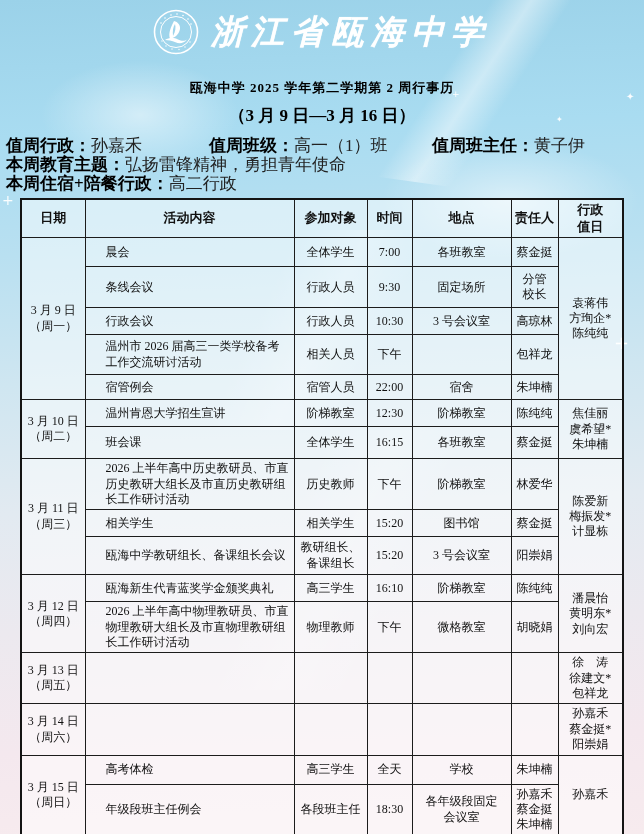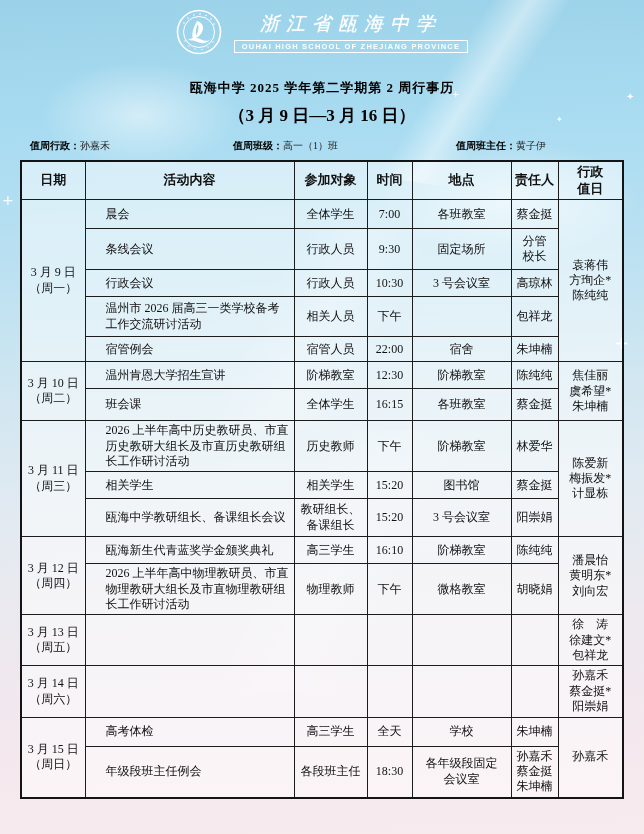--- a/index.html
+++ b/index.html
@@ -26,34 +26,34 @@
   .sp4 { left:556px; top:116px; font-size:8px; }
   .sp5 { left:626px; top:92px; font-size:10px; }
 
   .content { position:relative; z-index:1; }
 
   
   .logo-row { display:flex; justify-content:center; align-items:center; gap:12px; padding-top:9px; }
   .seal { width:46px; height:46px; flex:0 0 auto; }
   .logo-right { display:flex; flex-direction:column; align-items:center; gap:3px; }
   .school-cn {
-    color:#fff; font-size:19px; font-weight:400; letter-spacing:7px;
+    color:#fff; font-size:33px; font-weight:700; letter-spacing:7px;
     font-style:italic; white-space:nowrap; text-shadow:0 0 1px rgba(255,255,255,.8);
   }
   .school-en {
     color:#fff; border:1.5px solid #fff; padding:1px 7px;
     font-family:"Liberation Sans", sans-serif; font-size:7.5px; font-weight:700;
     letter-spacing:1.2px; white-space:nowrap;
   }
 
   .doc-title { text-align:center; margin-top:24px; font-size:13px; font-weight:700; letter-spacing:1px; color:#000; }
   .doc-sub { text-align:center; margin-top:7px; font-size:17px; font-weight:700; color:#000; }
 
   
-  .info { margin:9px 0 0 30px; font-size:10px; line-height:19px; color:#222;font-family:Liberation Serif, serif; }
+  .info { margin:9px 0 0 6px; font-size:17px; line-height:19px; color:#222;font-family:Liberation Serif, serif; }
   .info .lbl { font-weight:700; color:#000; }
   .g1 { display:inline-block; width:203px; }
   .g2 { display:inline-block; width:223px; }
   .bold-line { font-weight:700; color:#000; }
 
   
   table { width:602px; margin:5px auto 0; border-collapse:collapse; table-layout:fixed;
           border:2px solid #141414; }
   th, td {
     border:1px solid #1c1c1c; background:rgba(255,255,255,.5);
@@ -97,30 +97,35 @@
           <circle cx="26" cy="40.5" r="0.7"></circle>
         <circle cx="32" cy="38" r="0.7"></circle>
           <circle cx="37" cy="33" r="0.7"></circle>
       </g>
       <path d="M21 12 C18 18 15 24 17 30 C21 29 26 26 27 20 C27.5 16 25 13 21 12 Z
                M22 15 C23 18 22.5 23 20 27 C19.5 22 20 18 22 15 Z" fill="#ffffff"></path>
       <path d="M12 31 C16 28.5 21 28.5 25 30.5 C29 32.5 32 32 34 30.5 C31 34.5 26 35 22.5 33.2 C19 31.5 15 31.3 12 31 Z" fill="#ffffff"></path>
     </svg>
     <div class="logo-right">
       <div class="school-cn">浙江省瓯海中学</div>
-      <div class="school-en">OUHAI HIGH SCHOOL OF ZHEJIANG PROVINCE</div>
     </div>
   </div>
 
   <div class="doc-title">瓯海中学 2025 学年第二学期第 2 周行事历</div>
   <div class="doc-sub">（3 月 9 日—3 月 16 日）</div>
 
   <div class="info">
     <div>
       <span class="g1"><span class="lbl">值周行政：</span><span>孙嘉禾</span></span><span class="g2"><span class="lbl">值周班级：</span><span>高一（1）班</span></span><span><span class="lbl">值周班主任：</span><span>黄子伊</span></span>
+    </div>
+    <div>
+      <span class="lbl">本周教育主题：</span><span>弘扬雷锋精神，勇担青年使命</span>
+    </div>
+    <div>
+      <span class="lbl">本周住宿+陪餐行政：</span><span>高二行政</span>
     </div>
   </div>
 
   <table>
     <colgroup>
       <col style="width:64px">
         <col style="width:209px">
         <col style="width:73px">
       <col style="width:45px">
         <col style="width:99px">

